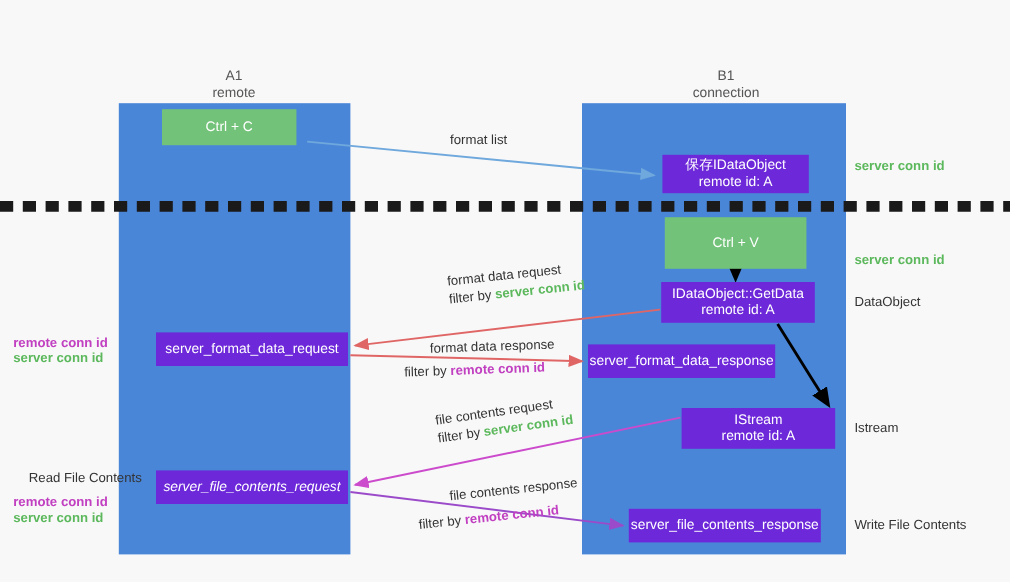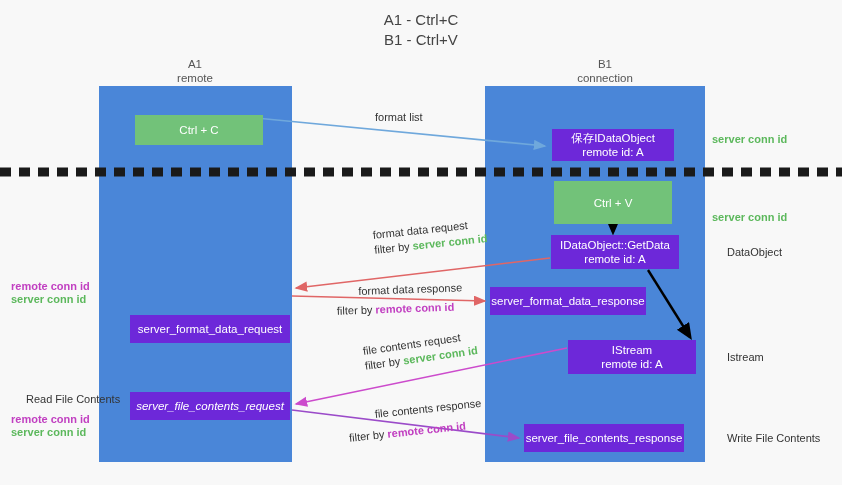--- a/index.html
+++ b/index.html
@@ -54,25 +54,25 @@
     color: #ffffff;
     font-size: 11.5px;
     line-height: 14px;
     text-align: center;
     white-space: pre-line;
     padding: 2px 6px;
   }
   .node.green  { background: #72c279; }
   .node.orange { background: #6d28d9; }
 
-  #node-ctrlc        { left: 135px; top: 115px; width: 128px; height: 30px; }
+  #node-ctrlc        { left: 135px; top: 91px; width: 112px; height: 30px; }
   #node-savedata     { left: 552px; top: 129px; width: 122px; height: 32px; }
   #node-ctrlv        { left: 554px; top: 181px; width: 118px; height: 43px; }
   #node-getdata      { left: 551px; top: 235px; width: 128px; height: 34px; }
-  #node-fmtreq       { left: 130px; top: 277px; width: 160px; height: 28px; margin-top: 38px; }
+  #node-fmtreq       { left: 130px; top: 277px; width: 160px; height: 28px; }
   #node-fmtresp      { left: 490px; top: 287px; width: 156px; height: 28px; }
   #node-istream      { left: 568px; top: 340px; width: 128px; height: 34px; }
   #node-filereq      { left: 130px; top: 392px; width: 160px; height: 28px; font-style: italic; }
   #node-fileresp     { left: 524px; top: 424px; width: 160px; height: 28px; }
 
   .edge-label {
     position: absolute;
     font-size: 11px;
     color: #333333;
     line-height: 15px;
@@ -82,37 +82,35 @@
   .edge-label .hl-purple { color: #c13fc1; font-weight: bold; }
 
   .side-label {
     position: absolute;
     font-size: 11px;
     line-height: 14px;
     white-space: nowrap;
   }
   .side-label.green  { color: #5cb85c; font-weight: bold; }
   .side-label.purple { color: #c13fc1; font-weight: bold; }
-  .side-label.dark   { color: #333333; margin-left: 15px; }
+  .side-label.dark   { color: #333333; }
 
   #svg-layer {
     position: absolute;
     left: 0; top: 0;
     width: 842px;
     height: 485px;
     pointer-events: none;
   }
 </style>
 </head>
 <body>
 
 <div id="stage">
 
-  <div class="title">A1 - Ctrl+C
-B1 - Ctrl+V</div>
 
   <div class="col-head" id="head-a1">A1
 remote</div>
   <div class="col-head" id="head-b1">B1
 connection</div>
 
   <div class="lane" id="lane-left"></div>
   <div class="lane" id="lane-right"></div>
 
   <svg id="svg-layer" viewBox="0 0 842 485">
@@ -188,17 +186,17 @@
 
   <div class="side-label green" style="left:712px; top:132px;">server conn id</div>
   <div class="side-label green" style="left:712px; top:210px;">server conn id</div>
   <div class="side-label dark" style="left:712px; top:245px;">DataObject</div>
   <div class="side-label dark" style="left:712px; top:350px;">Istream</div>
   <div class="side-label dark" style="left:712px; top:431px;">Write File Contents</div>
 
   <div class="side-label purple" style="left:11px; top:279px;">remote conn id</div>
   <div class="side-label green" style="left:11px; top:292px;">server conn id</div>
 
-  <div class="side-label dark" style="left:11px; top:392px;">Read File Contents</div>
+  <div class="side-label dark" style="left:24px; top:392px;">Read File Contents</div>
   <div class="side-label purple" style="left:11px; top:412px;">remote conn id</div>
   <div class="side-label green" style="left:11px; top:425px;">server conn id</div>
 
 </div>
 
 </body></html>

